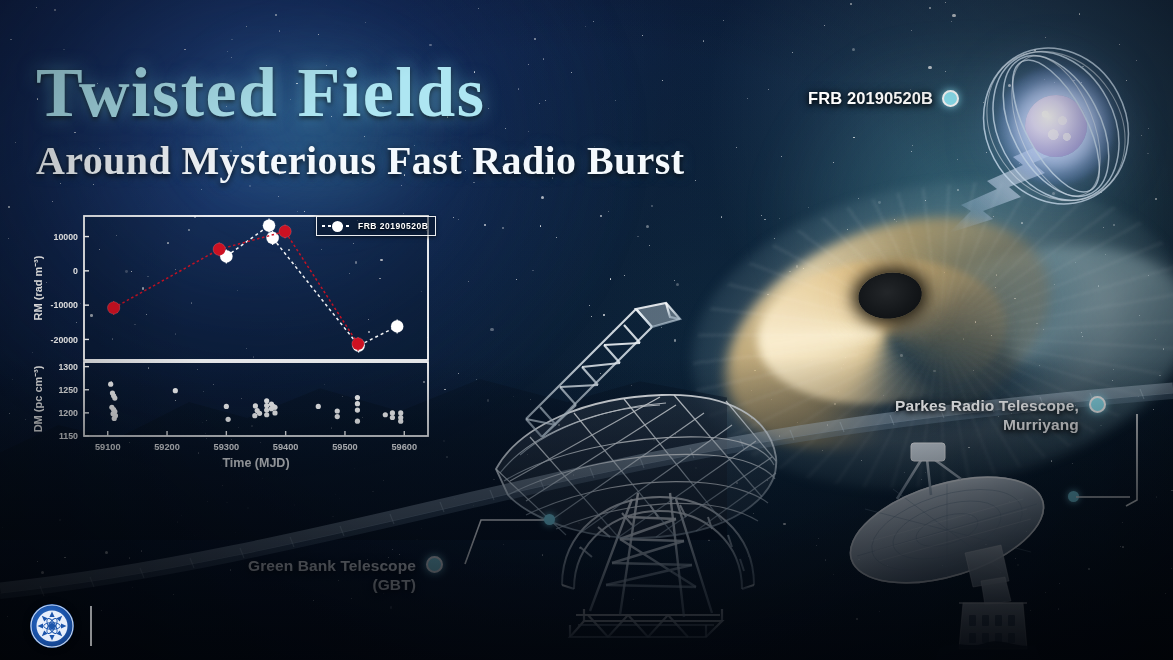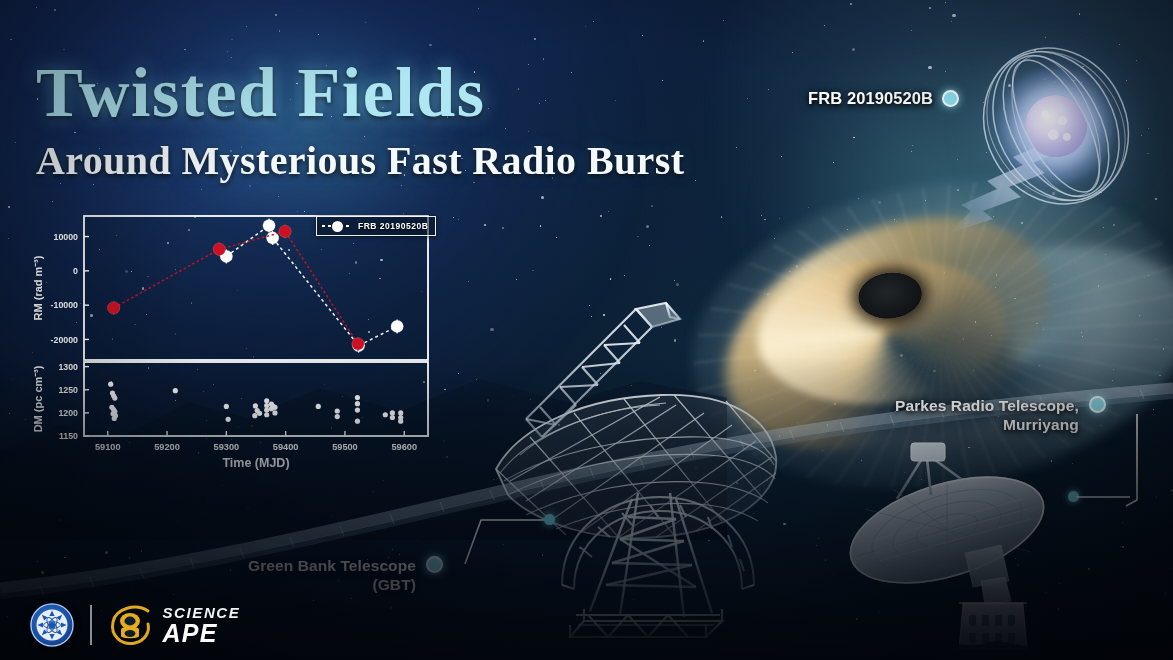--- a/index.html
+++ b/index.html
@@ -1015,30 +1015,15 @@
           <path d="M11.8,32.2 L14.2,26.4 L17.6,29.8 Z"></path>
         </g>
         <g fill="none" stroke="#1b54ab" stroke-width="0.9">
           <ellipse cx="22" cy="22" rx="8.4" ry="3.4"></ellipse>
           <ellipse cx="22" cy="22" rx="8.4" ry="3.4" transform="rotate(60 22 22)"></ellipse>
           <ellipse cx="22" cy="22" rx="8.4" ry="3.4" transform="rotate(120 22 22)"></ellipse>
         </g>
       </svg>
     </div>
     <div class="divider"></div>
-    <div class="apelogo">
-      <div class="ape-mark">
-        <svg viewBox="0 0 46 46" width="46" height="46">
-          <path d="M40,9 C28,1 8,6 5,20 C2,34 14,44 27,41 C37,38.6 42,30 40,22" fill="none" stroke="#e0a81e" stroke-width="3" stroke-linecap="round"></path>
-          <ellipse cx="22" cy="19" rx="10" ry="8" fill="#e6ac1c"></ellipse>
-          <ellipse cx="22" cy="19" rx="5.6" ry="4.4" fill="#0d1c2e"></ellipse>
-          <path d="M13,28 C13,23 31,23 31,28 L31,34 C31,37 13,37 13,34 Z" fill="#e6ac1c"></path>
-          <ellipse cx="22" cy="31.5" rx="5.4" ry="3.4" fill="#0d1c2e"></ellipse>
-        </svg>
-      </div>
-      <div class="ape-txt">
-        <div class="l1">SCIENCE</div>
-        <div class="l2">APE</div>
-      </div>
-    </div>
   </div>
 
 </div>
 
 </body></html>

